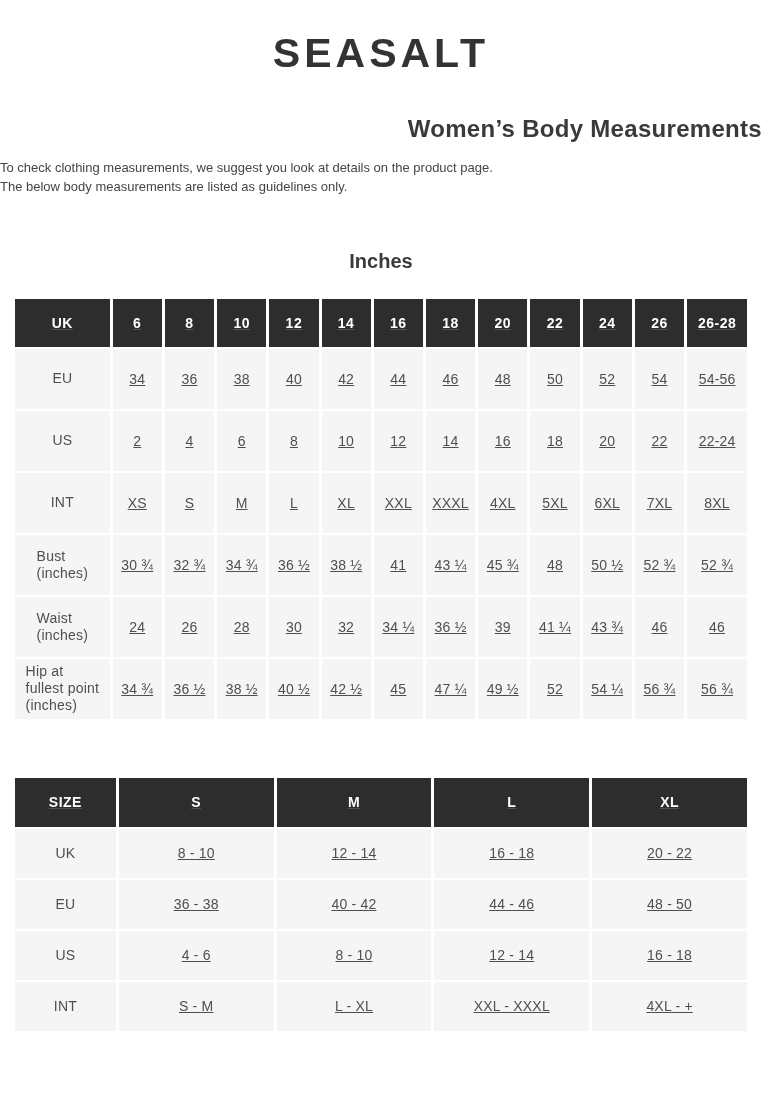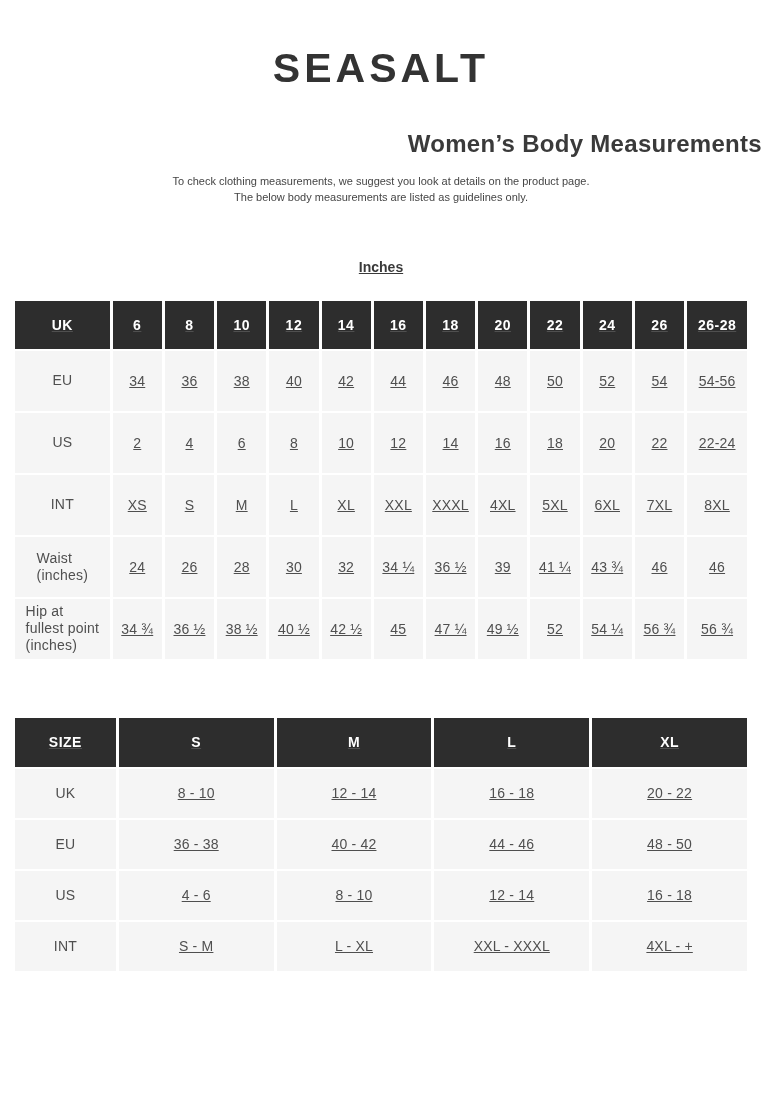--- a/index.html
+++ b/index.html
@@ -18,21 +18,21 @@
     width: 762px;
   }
   body {
     font-family: "Liberation Sans", "DejaVu Sans", sans-serif;
     color: var(--body-text);
     height: 1100px;
     overflow: hidden;
   }
 
   
-  .brand { text-align: center; margin-top: 48px; }
+  .brand { text-align: center; margin-top: 33px; }
   .brand-name {
     font-size: 41px;
     font-weight: 800;
     letter-spacing: 4px;
     color: var(--logo-text);
     line-height: 1;
   }
   .brand-sub {
     font-size: 15px;
     font-weight: 700;
@@ -44,34 +44,32 @@
   
   .page-title {
     text-align: right;
     font-size: 24px;
     font-weight: 700;
     color: var(--title-text);
     margin-top: 41px;
     letter-spacing: 0.3px;
   }
   .page-subtitle {
-    text-align: center;
-    font-size: 11px;
+    font-size: 13px;
     color: #454545;
     margin-top: 11px;
     line-height: 1.45;
   }
 
   .section-heading {
     text-align: center;
-    font-size: 14px;
+    font-size: 20px;
     font-weight: 700;
     color: var(--title-text);
     margin-top: 53px;
-    text-decoration: underline;
   }
 
   
   .table-wrap { padding: 0 12px; text-decoration: underline; }
   .table-wrap.first { margin-top: 24px; }
   .table-wrap.second { margin-top: 55px; }
 
   table {
     width: 100%;
     border-collapse: separate;
@@ -196,20 +194,35 @@
           <td>XL</td>
           <td>XXL</td>
           <td>XXXL</td>
           <td>4XL</td>
           <td>5XL</td>
           <td>6XL</td>
           <td>7XL</td>
           <td>8XL</td>
         </tr>
         <tr>
+          <td><span class="label-block"><div>Bust</div><div>(inches)</div></span></td>
+          <td>30 ¾</td>
+          <td>32 ¾</td>
+          <td>34 ¾</td>
+          <td>36 ½</td>
+          <td>38 ½</td>
+          <td>41</td>
+          <td>43 ¼</td>
+          <td>45 ¾</td>
+          <td>48</td>
+          <td>50 ½</td>
+          <td>52 ¾</td>
+          <td>52 ¾</td>
+        </tr>
+        <tr>
           <td><span class="label-block"><div>Waist</div><div>(inches)</div></span></td>
           <td>24</td>
           <td>26</td>
           <td>28</td>
           <td>30</td>
           <td>32</td>
           <td>34 ¼</td>
           <td>36 ½</td>
           <td>39</td>
           <td>41 ¼</td>

